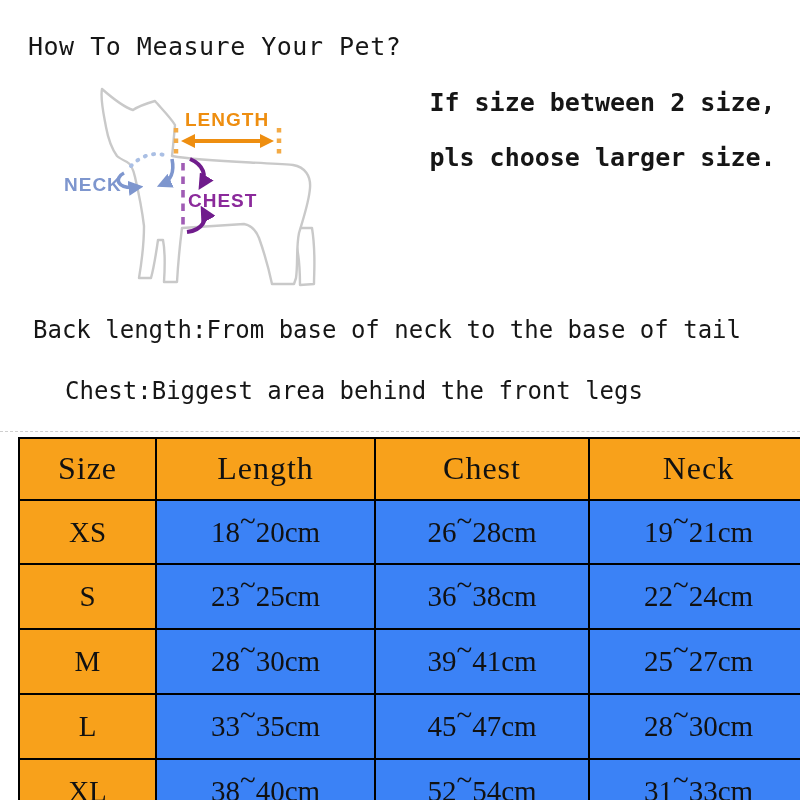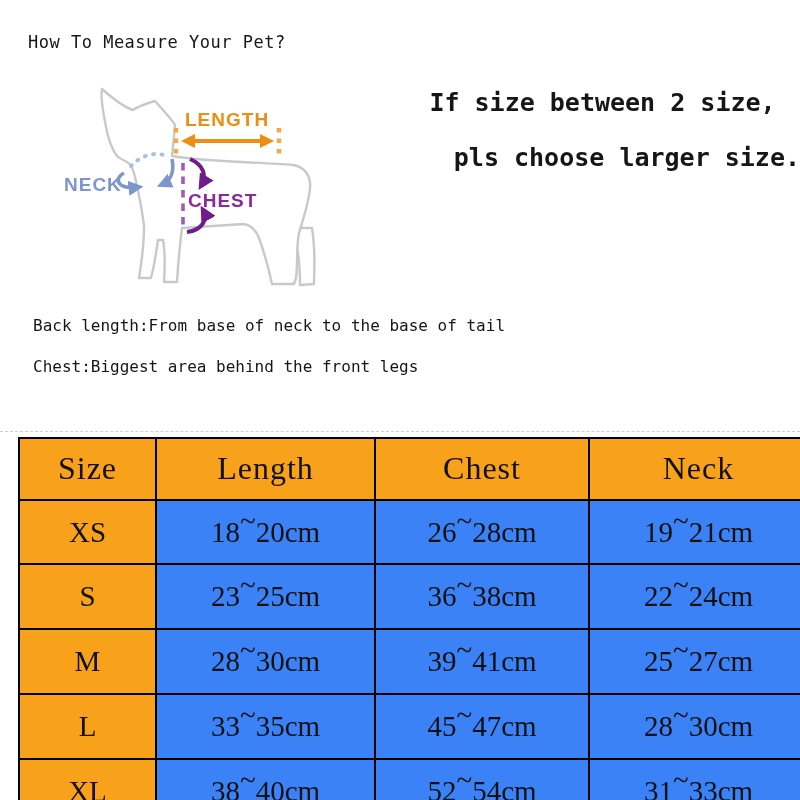--- a/index.html
+++ b/index.html
@@ -15,21 +15,21 @@
     --dog-outline:#c9c9c9;
     --ink:#161616;
   }
   *{margin:0;padding:0;box-sizing:border-box;}
   html,body{background:#fff;}
   .page{
     position:relative;width:800px;height:800px;background:#fff;overflow:hidden;
     font-family:"DejaVu Sans Mono",monospace;color:var(--ink);
   }
   .title{
-    position:absolute;left:28px;top:32px;font-size:17px;letter-spacing:0.5px;
+    position:absolute;left:28px;top:32px;font-size:25px;letter-spacing:0.5px;
     white-space:nowrap;color:var(--ink);
   }
   .diagram{position:absolute;left:55px;top:78px;width:350px;height:235px;}
   .dog-shape{fill:#fff;stroke:var(--dog-outline);stroke-width:2.4;stroke-linejoin:round;stroke-linecap:round;}
   .lbl{font-family:"Liberation Sans","DejaVu Sans",sans-serif;font-weight:bold;font-size:19px;letter-spacing:1px;}
   .lbl-length{fill:var(--length-orange);}
   .lbl-neck{fill:var(--neck-blue);}
   .lbl-chest{fill:var(--chest-purple);}
   .len-dots{stroke:var(--length-dots);stroke-width:4.5;stroke-dasharray:4.5 6;fill:none;}
   .len-line{stroke:var(--length-orange);stroke-width:4;fill:none;}
@@ -38,26 +38,26 @@
   .neck-arrow{stroke:var(--neck-blue);stroke-width:3.6;fill:none;}
   .ah-blue{fill:var(--neck-blue);}
   .chest-dashed{stroke:var(--chest-dash);stroke-width:3.6;stroke-dasharray:7.5 6;fill:none;}
   .chest-arrow{stroke:var(--chest-arrow-dark);stroke-width:4;fill:none;}
   .ah-purple{fill:var(--chest-arrow-dark);}
   .side-note{
     position:absolute;left:405px;width:395px;text-align:center;font-size:25px;
     white-space:nowrap;color:var(--ink);font-weight:bold;
   }
   .side-note.l1{top:88px;}
-  .side-note.l2{top:143px;text-align:right;}
+  .side-note.l2{top:143px;}
   .note{
-    position:absolute;left:33px;font-size:16px;white-space:nowrap;color:var(--ink);
+    position:absolute;left:33px;font-size:24px;white-space:nowrap;color:var(--ink);
   }
   .note.n1{top:316px;}
-  .note.n2{top:357px;}
+  .note.n2{top:377px;margin-left:32px;}
   .note.n3{top:399px;color:var(--warning-red);}
   .pre-table-divider{
     position:absolute;left:0;top:431px;width:800px;height:0;
     border-top:1px dashed #cfcfcf;
   }
   table.size-table{
     position:absolute;left:18px;top:437px;width:789px;height:388px;
     border-collapse:collapse;table-layout:fixed;
     font-family:"Liberation Serif","DejaVu Serif",serif;
   }

